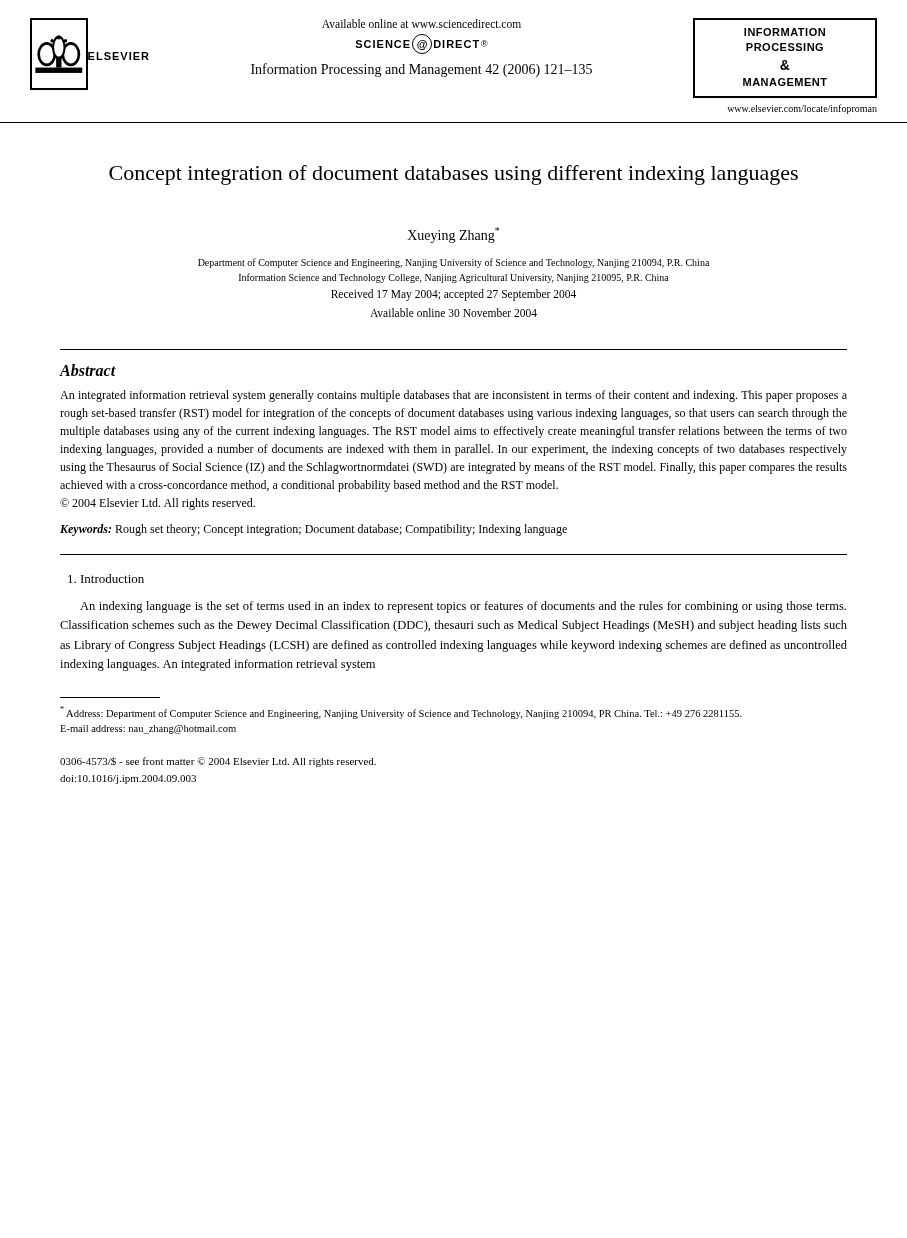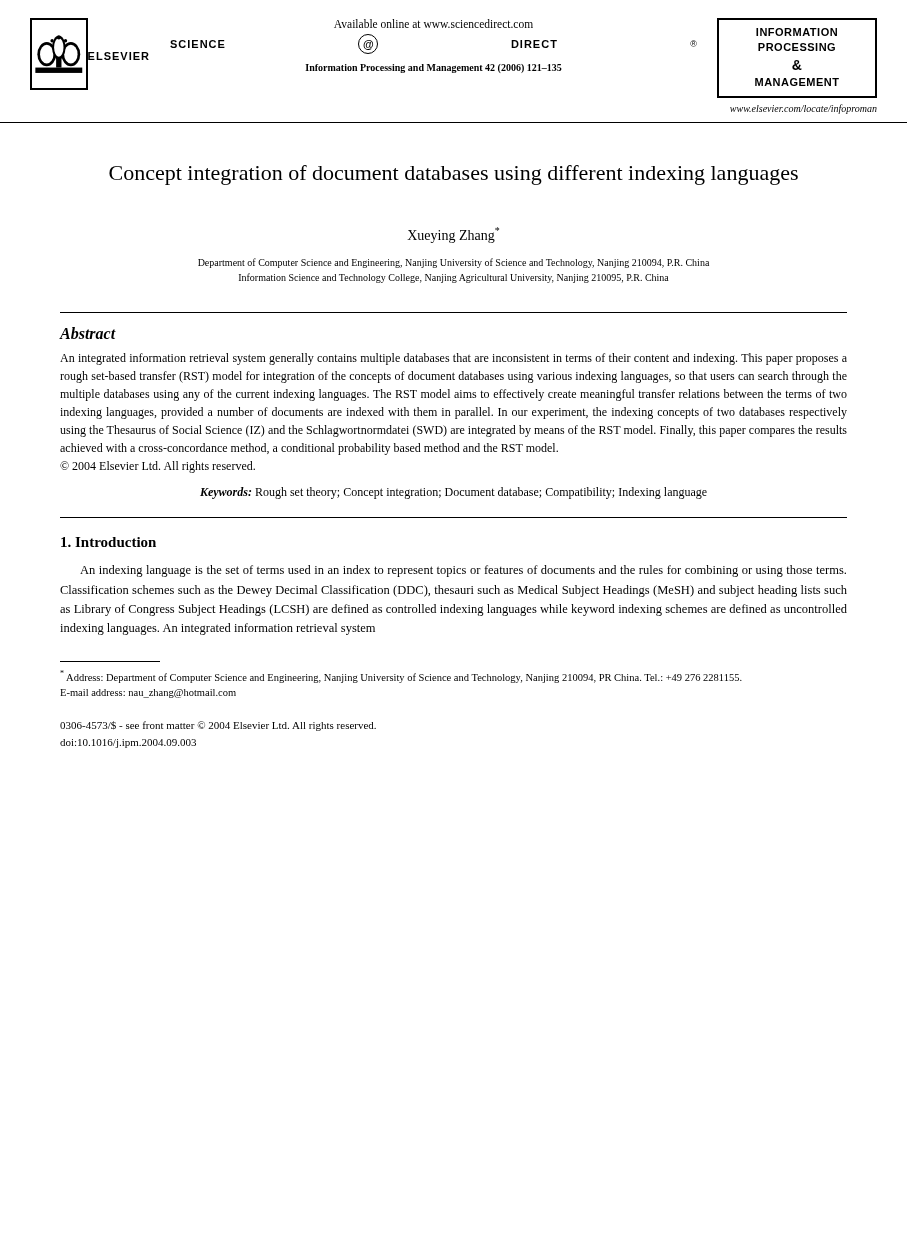--- a/index.html
+++ b/index.html
@@ -53,47 +53,45 @@
     .header-center {
       flex: 1;
       text-align: center;
       padding: 0 20px;
     }
     .available-online {
       font-size: 11.5px;
       margin-bottom: 4px;
     }
     .journal-name {
-      font-size: 10px;
+      font-size: 14px;
       margin-top: 8px;
-      font-weight: bold;
     }
     .header-right {
-      width: 160px;
+      width: 184px;
       text-align: right;
     }
     .journal-box {
       border: 2px solid #000;
       padding: 5px 8px;
       text-align: center;
       font-family: Arial, sans-serif;
       font-size: 11px;
       font-weight: bold;
       letter-spacing: 0.5px;
       line-height: 1.4;
       text-transform: uppercase;
     }
     .journal-box .amp {
       font-size: 14px;
     }
     .website-link {
       font-size: 10px;
       margin-top: 5px;
       text-align: right;
-      font-style: italic;
     }
     
     .content {
       padding: 0 60px;
     }
     
     .title-section {
       text-align: center;
       padding: 35px 20px 15px 20px;
     }
@@ -141,34 +139,34 @@
       text-align: justify;
     }
     .copyright-line {
       font-size: 12px;
       line-height: 1.5;
     }
     .keywords-line {
       font-size: 12px;
       line-height: 1.5;
       margin-top: 8px;
-      text-align: center;
     }
     .keywords-label {
       font-style: italic;
       font-weight: bold;
     }
     
     .intro-section {
       margin-top: 16px;
     }
     .section-heading {
-      font-size: 15px;
-      font-weight: bold;
+      font-size: 13px;
+      font-weight: normal;
       margin-bottom: 10px;
+      margin-left: 7px;
     }
     .intro-text {
       font-size: 12.5px;
       line-height: 1.55;
       text-align: justify;
       text-indent: 20px;
     }
     
     .footnote-divider {
       border: none;
@@ -188,21 +186,21 @@
       margin-top: 16px;
       font-size: 11px;
       line-height: 1.6;
     }
     
     .sd-logo-text {
       font-family: Arial, sans-serif;
       font-size: 12.5px;
       display: flex;
       align-items: center;
-      justify-content: space-between;
+      justify-content: center;
       gap: 1px;
     }
     .sd-logo-text .bold-part {
       font-weight: bold;
       letter-spacing: 1px;
       text-transform: uppercase;
       font-size: 11px;
     }
     .sd-logo-text .circle-a {
       display: inline-flex;
@@ -282,20 +280,24 @@
 
     <div class="title-section">
       <div class="main-title">Concept integration of document databases using different indexing languages</div>
       <div class="author-name">
         <span>Xueying Zhang</span><span class="author-sup">*</span>
       </div>
       <div class="affiliations">
         <span>Department of Computer Science and Engineering, Nanjing University of Science and Technology, Nanjing 210094, P.R. China</span><br>
         <span>Information Science and Technology College, Nanjing Agricultural University, Nanjing 210095, P.R. China</span>
       </div>
+      <div class="dates">
+        <span>Received 17 May 2004; accepted 27 September 2004</span><br>
+        <span>Available online 30 November 2004</span>
+      </div>
     </div>
 
     <hr class="divider">
 
     <div class="section">
       <div class="section-label">Abstract</div>
       <div class="abstract-text">
         <span>An integrated information retrieval system generally contains multiple databases that are inconsistent in terms of their content and indexing. This paper proposes a rough set-based transfer (RST) model for integration of the concepts of document databases using various indexing languages, so that users can search through the multiple databases using any of the current indexing languages. The RST model aims to effectively create meaningful transfer relations between the terms of two indexing languages, provided a number of documents are indexed with them in parallel. In our experiment, the indexing concepts of two databases respectively using the Thesaurus of Social Science (IZ) and the Schlagwortnormdatei (SWD) are integrated by means of the RST model. Finally, this paper compares the results achieved with a cross-concordance method, a conditional probability based method and the RST model.</span>
         <br>
         <span class="copyright-line">© 2004 Elsevier Ltd. All rights reserved.</span>

